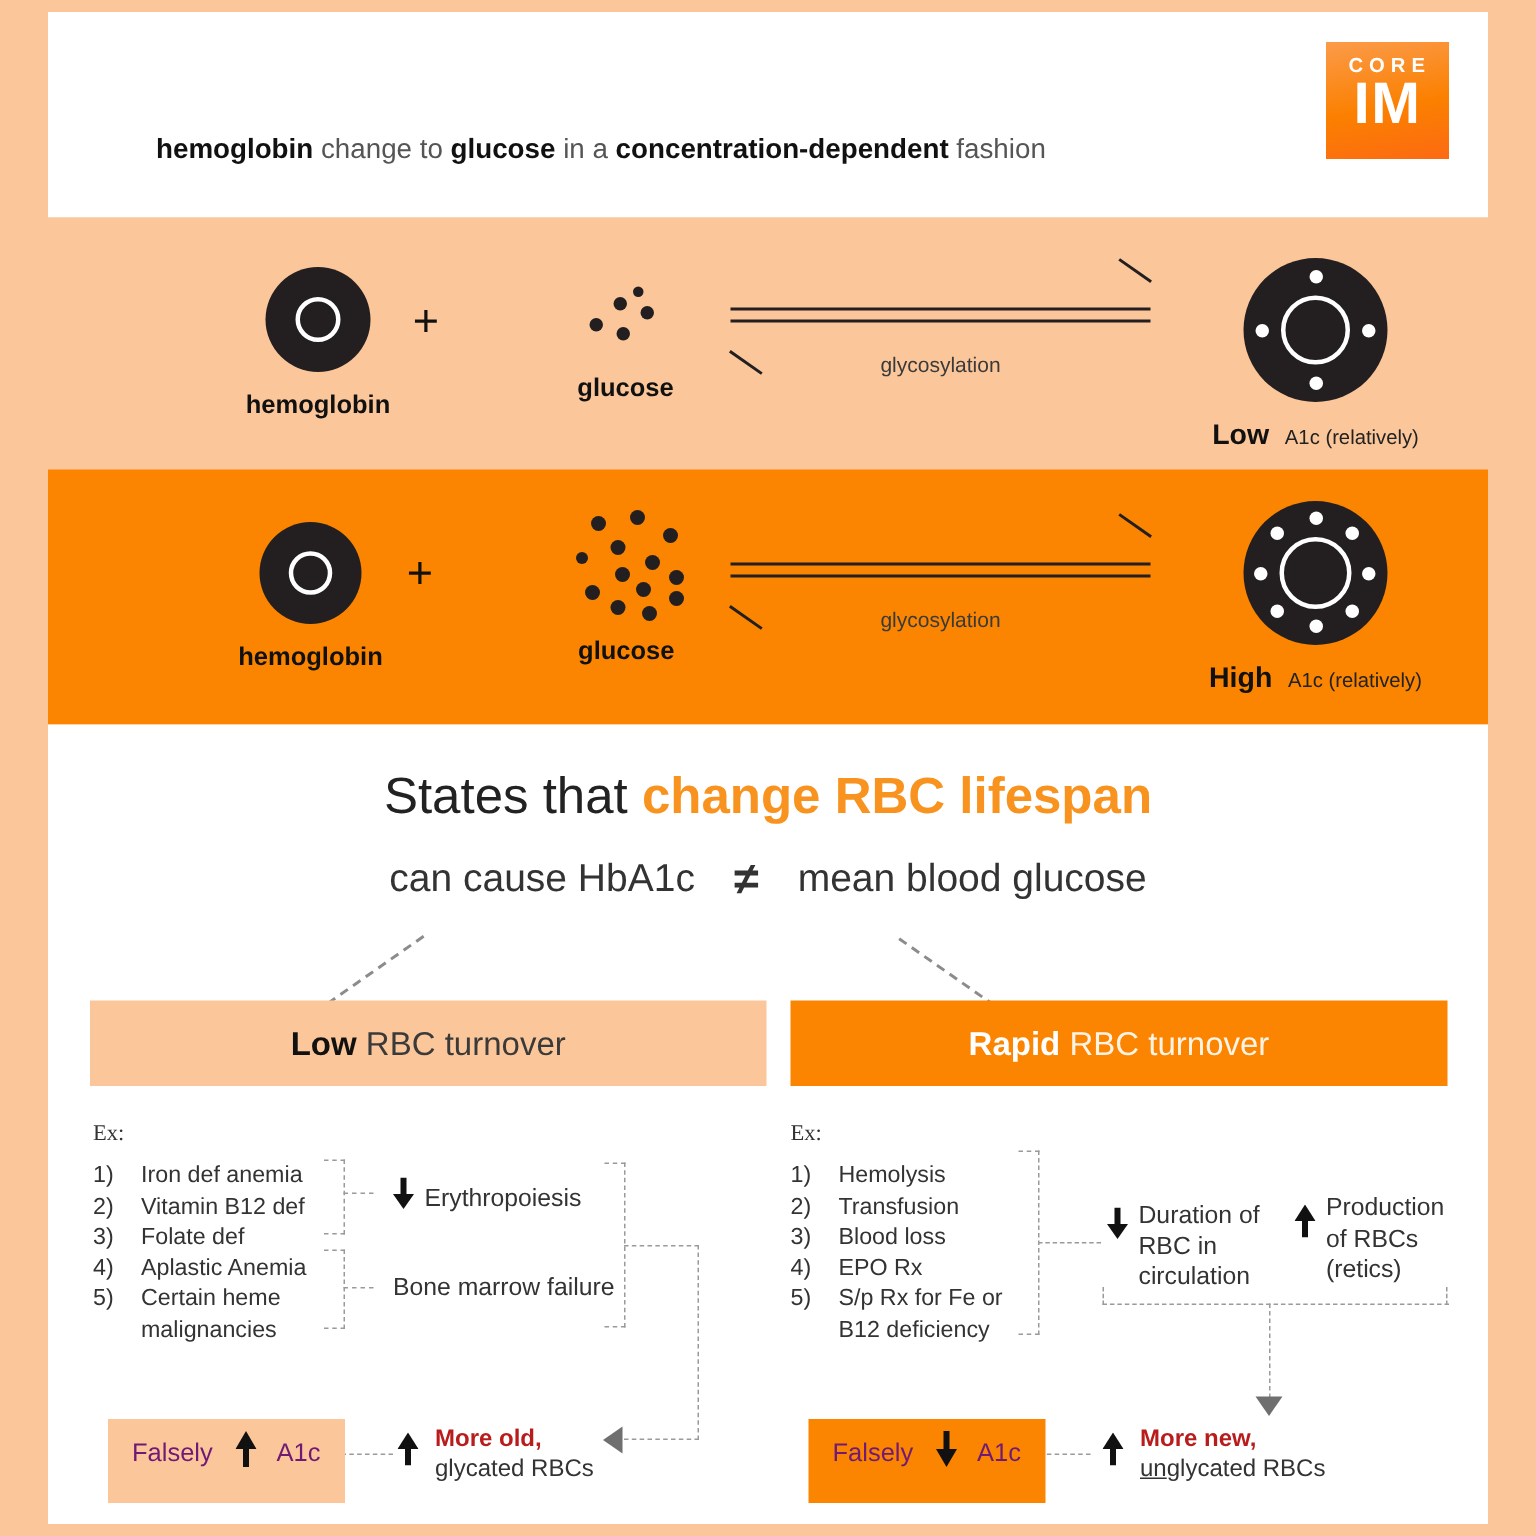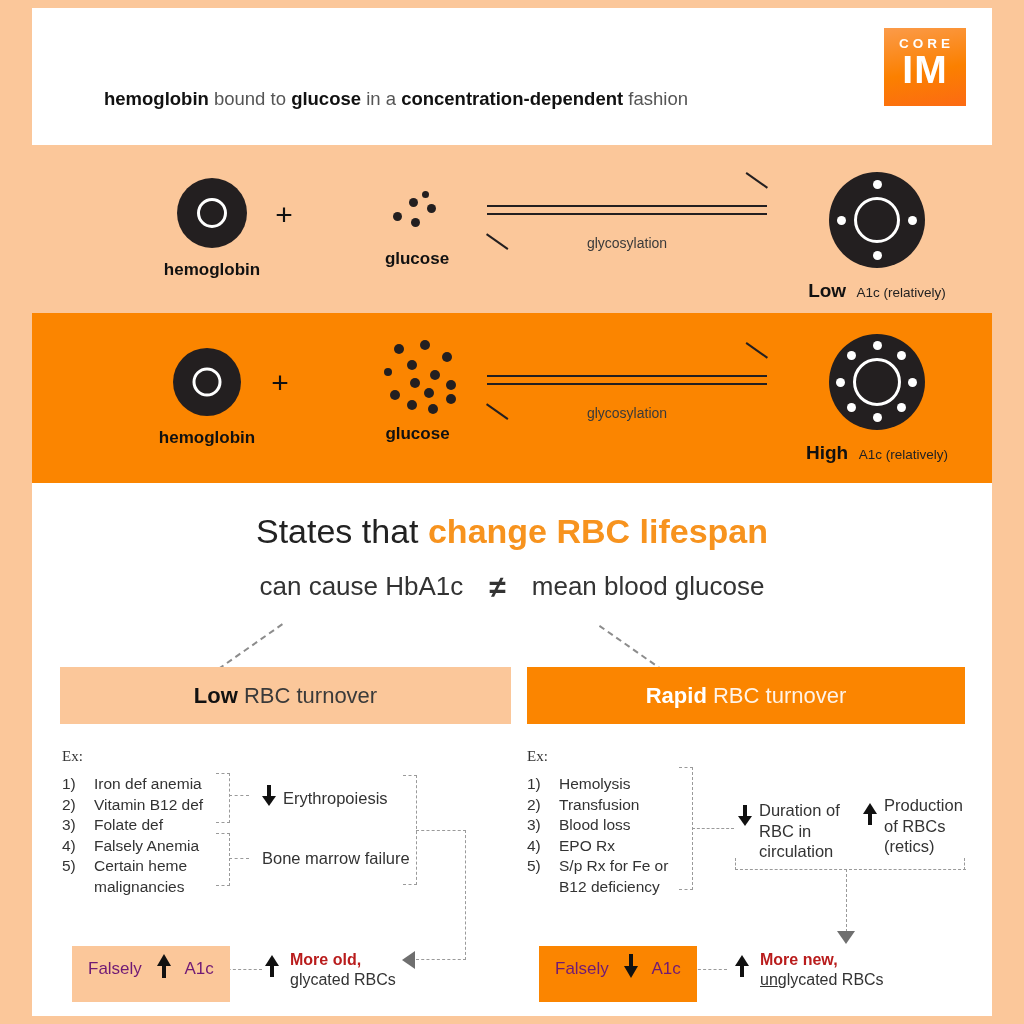--- a/index.html
+++ b/index.html
@@ -106,21 +106,21 @@
 <body>
 
 <div id="page">
 
   <div class="band band-header"></div>
   <div class="band band-peach"></div>
   <div class="band band-orange"></div>
   <div class="band band-white-bottom"></div>
 
   <div class="hdr-line2">
-    <b>hemoglobin</b><span> bound to </span><b>glucose</b><span> in a </span><b>concentration-dependent</b><span> fashion</span>
+    <b>hemoglobin</b><span> change to </span><b>glucose</b><span> in a </span><b>concentration-dependent</b><span> fashion</span>
   </div>
 
   <div class="logo">
     <div class="logo-core">CORE</div>
     <div class="logo-im">IM</div>
   </div>
 
   <div class="rrow" style="top:0;">
 
     <div class="cell" style="left:110px;top:178px;width:140px;">
@@ -240,21 +240,21 @@
   <div class="panel-head low">
     <b>Low</b><span> RBC turnover</span>
   </div>
 
   <div class="ex" style="left:62px;top:748px;">Ex:</div>
 
   <div class="list" style="left:62px;top:774px;">
     <div class="li"><span class="num">1)</span><span>Iron def anemia</span></div>
     <div class="li"><span class="num">2)</span><span>Vitamin B12 def</span></div>
     <div class="li"><span class="num">3)</span><span>Folate def</span></div>
-    <div class="li"><span class="num">4)</span><span>Falsely Anemia</span></div>
+    <div class="li"><span class="num">4)</span><span>Aplastic Anemia</span></div>
     <div class="li"><span class="num">5)</span><span>Certain heme</span></div>
     <div class="li">
         <span class="ind">malignancies</span>
       </div>
   </div>
 
   <div class="dv" style="left:229px;top:773px;height:50px;"></div>
   <div class="dh" style="left:216px;top:773px;width:14px;"></div>
   <div class="dh" style="left:216px;top:822px;width:14px;"></div>
   <div class="dh" style="left:229px;top:795px;width:20px;"></div>

